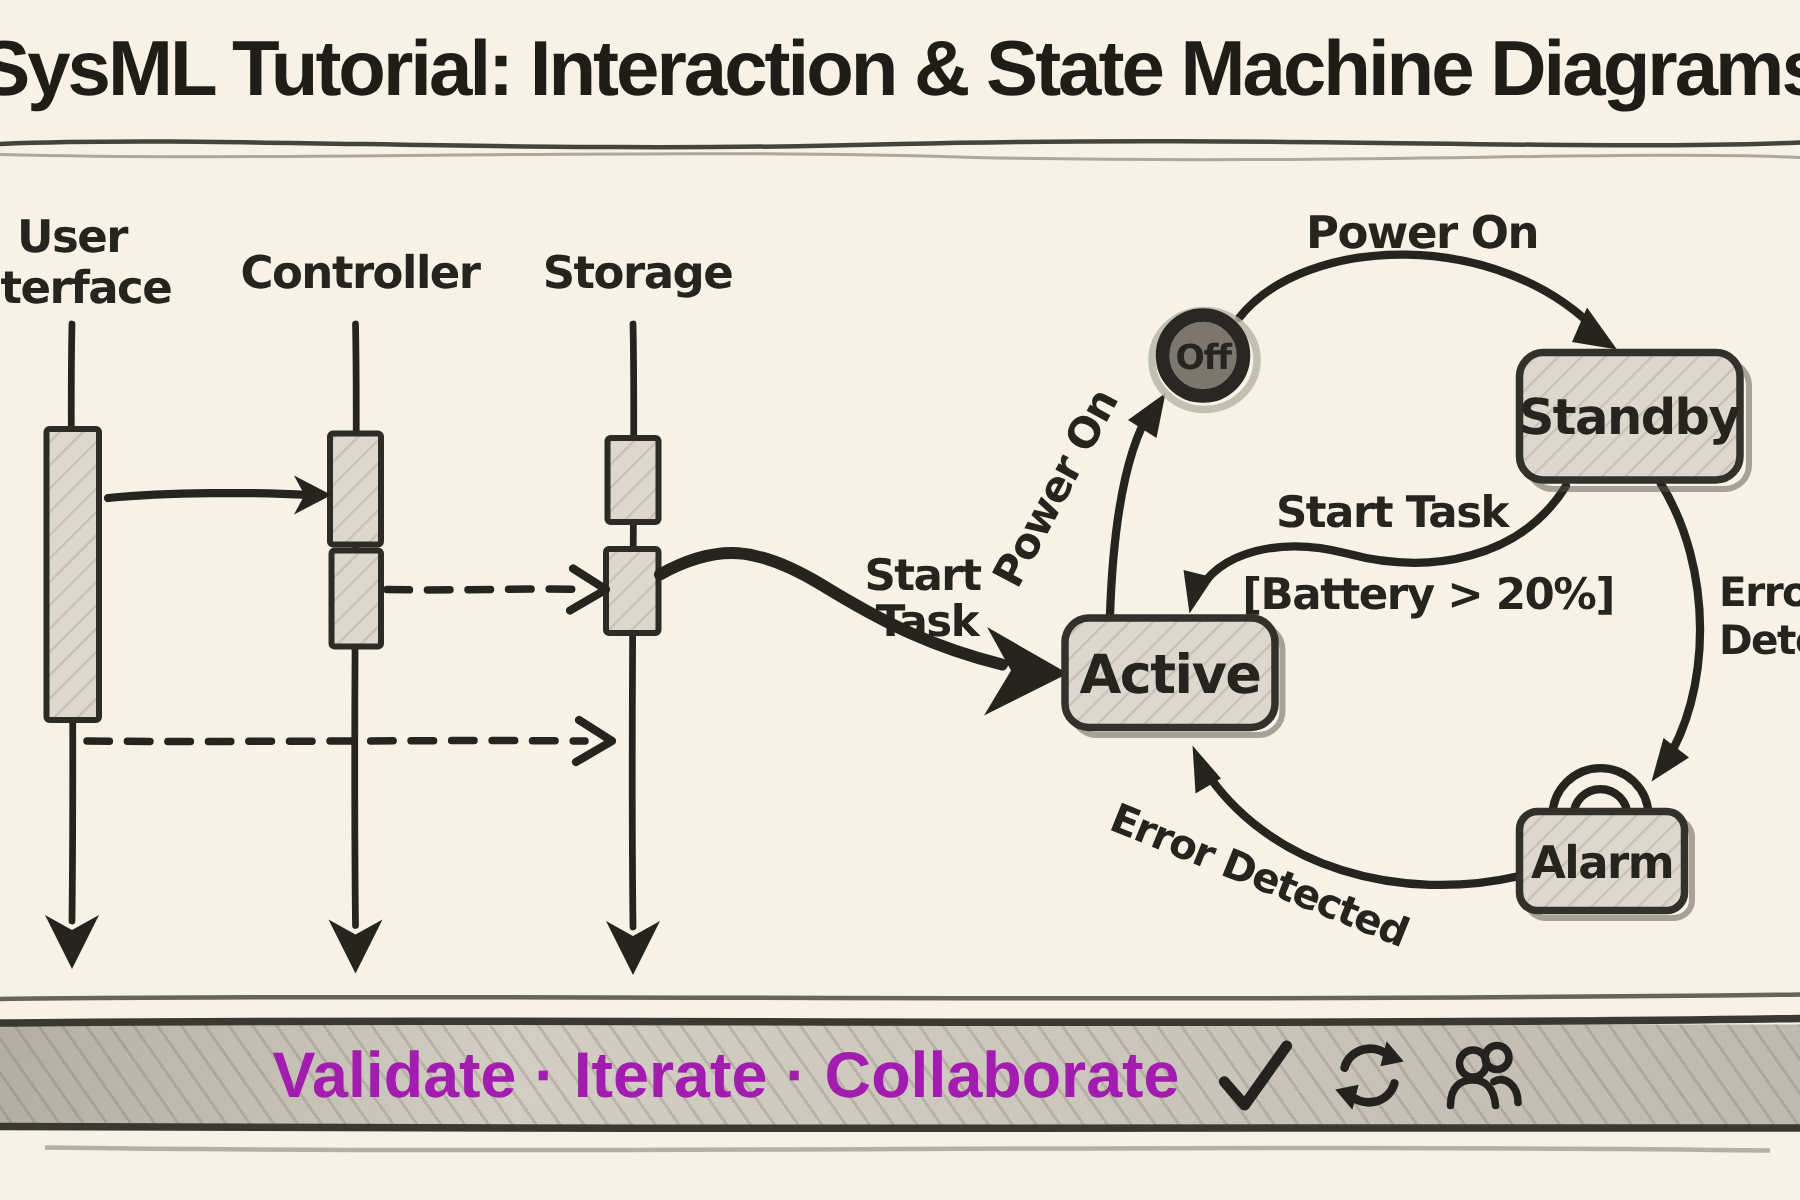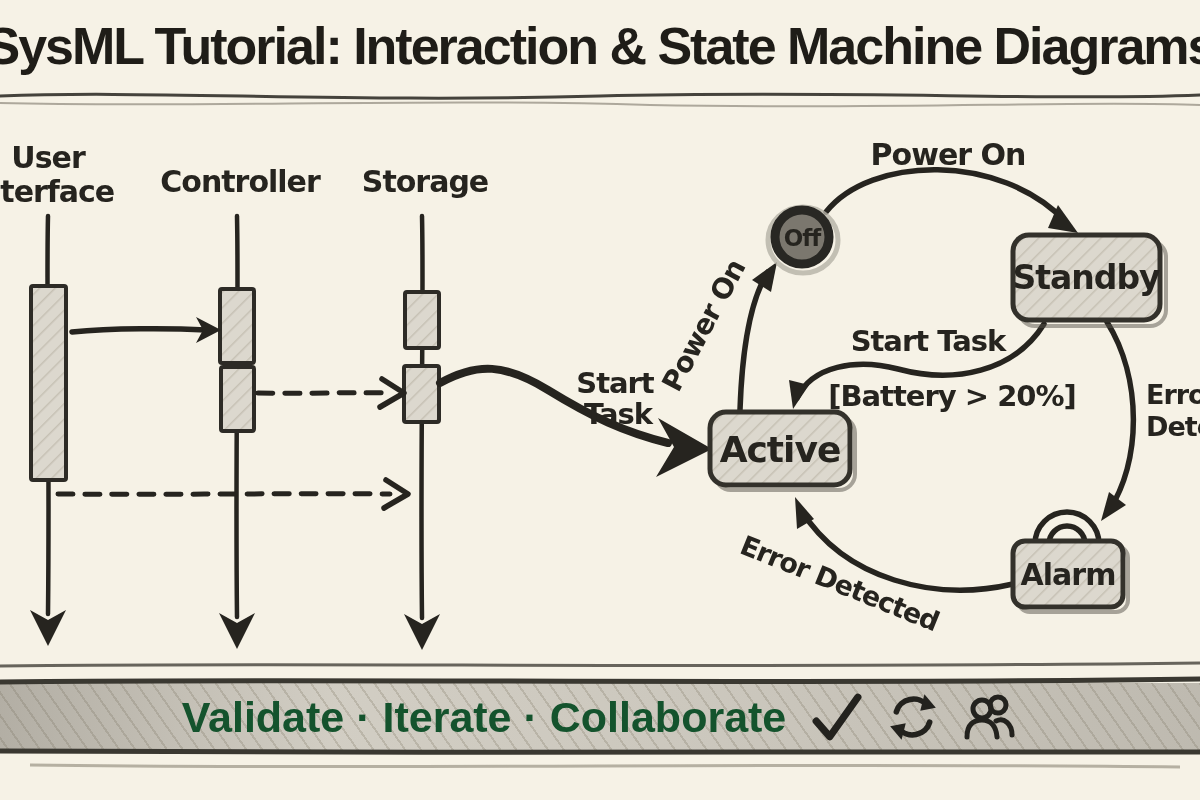--- a/index.html
+++ b/index.html
@@ -20,21 +20,21 @@
     background:
       linear-gradient(90deg, rgba(110,105,95,.38) 0%, rgba(110,105,95,.10) 28%, rgba(110,105,95,.16) 60%, rgba(110,105,95,.28) 100%),
       repeating-linear-gradient(55deg, #ddd9cf 0 6px, #c4bfb2 6px 8px, #ddd9cf 8px 13px);
   }
   .band-row{
     position:absolute;left:0;top:686px;width:1200px;height:62px;
     display:flex;align-items:center;justify-content:center;gap:24px;
   }
   .band-text{
     font-family:"Liberation Sans",sans-serif;font-size:43px;font-weight:700;
-    letter-spacing:0px;color:#14532d;white-space:nowrap;
+    letter-spacing:0px;color:#a21caf;white-space:nowrap;
   }
   .band-icons{display:flex;align-items:center;gap:22px;}
   .band-icons svg{position:static;display:block;}
   text{font-family:"DejaVu Sans",sans-serif;fill:#26241f;}
   .hand{font-weight:700;letter-spacing:-1px;}
 </style>
 </head>
 <body>
 
 <div class="stage">

